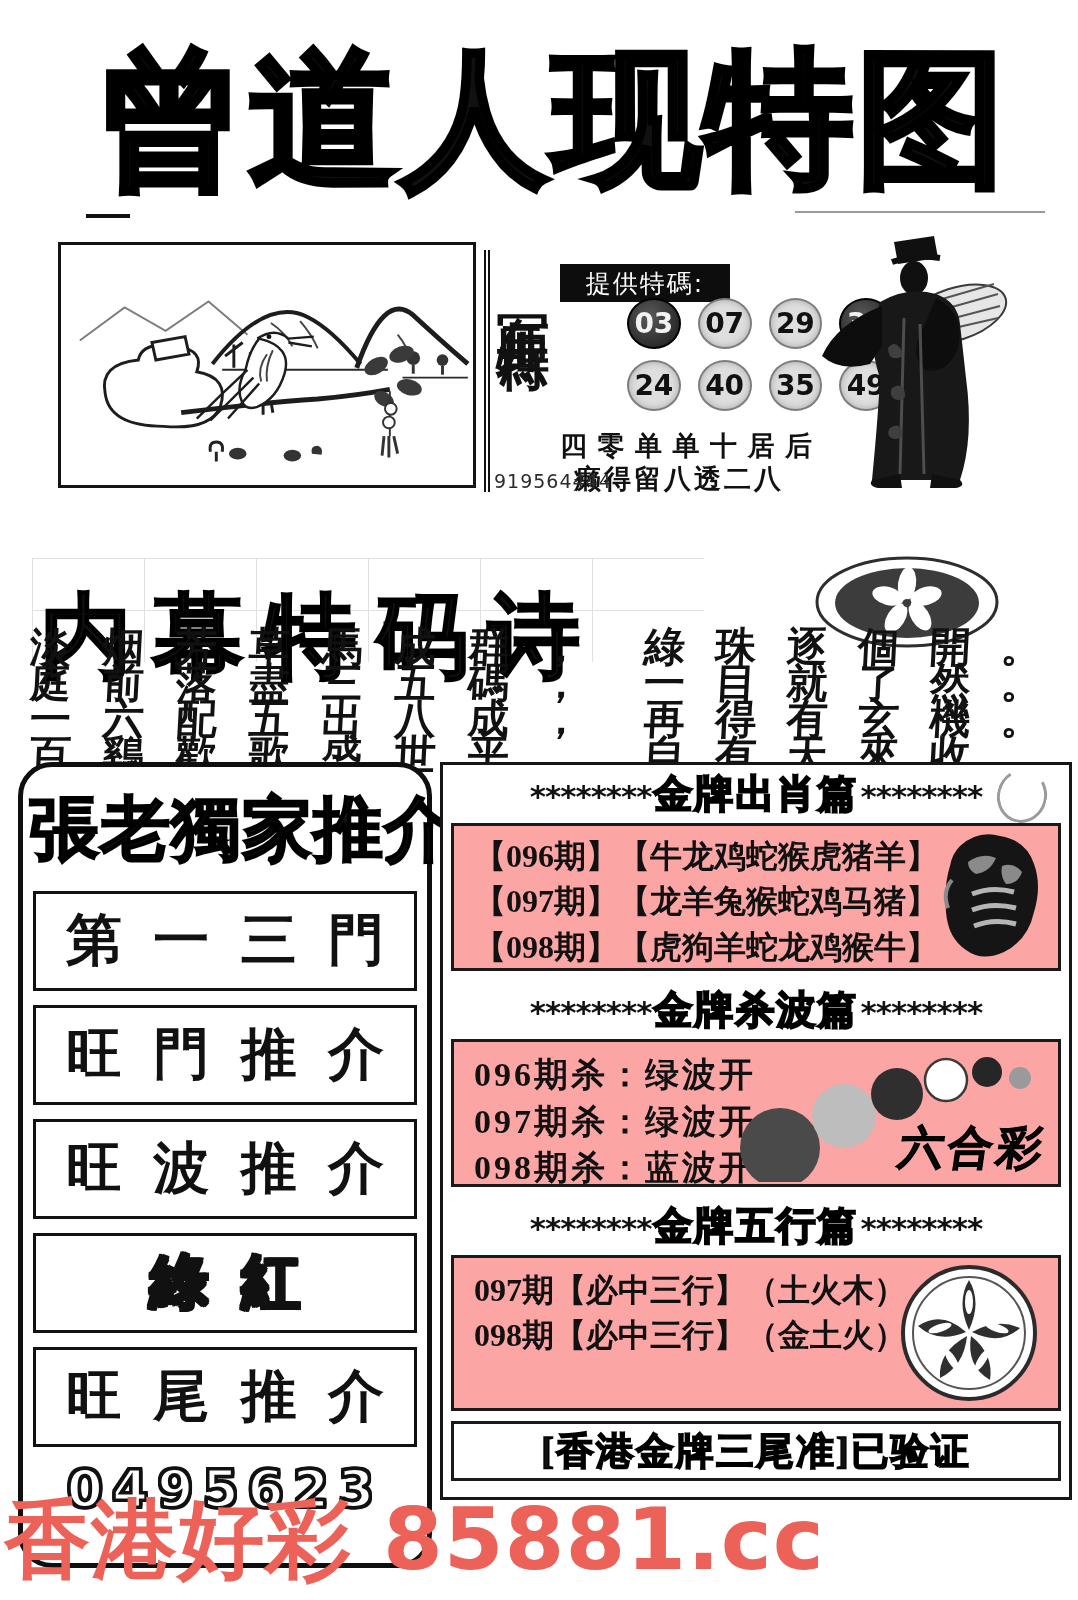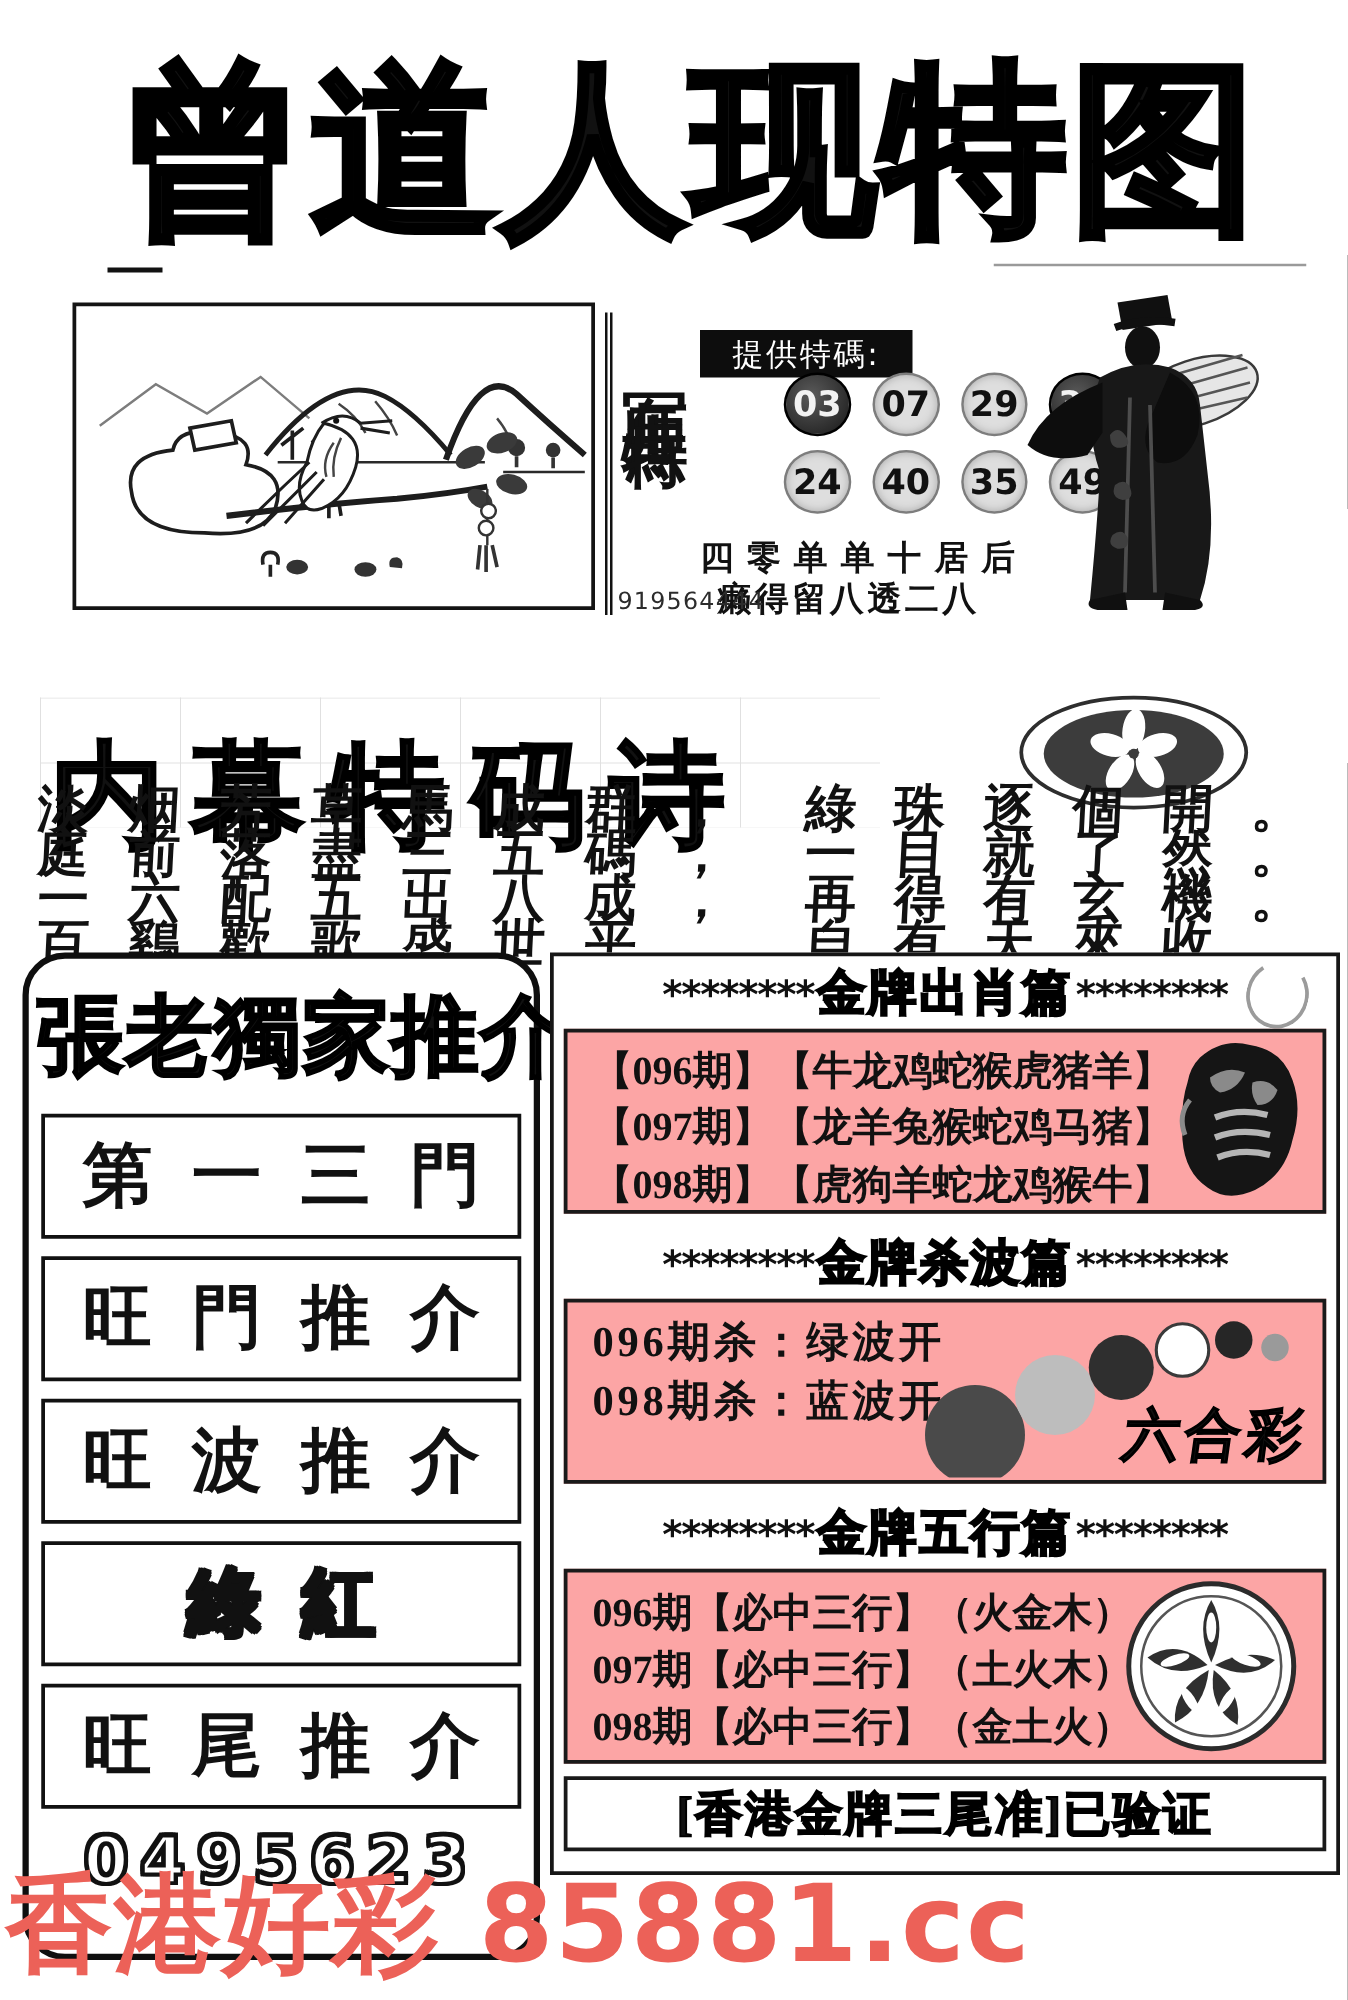--- a/index.html
+++ b/index.html
@@ -277,20 +277,21 @@
     </div>
 
     <div class="sec-header">
       <span class="stars">********</span>
       <span class="sec-title">金牌杀波篇</span>
       <span class="stars">********</span>
     </div>
     <div class="sec-body h2">
       <div class="sec2-rows">
         <div class="srow wave">096期杀：绿波开</div>
+        <div class="srow wave">097期杀：绿波开</div>
         <div class="srow wave">098期杀：蓝波开</div>
       </div>
       <div class="circles-box">
         <svg viewBox="0 0 320 138" width="320" height="138">
           <circle cx="48" cy="104" r="40" fill="#4a4a4a"></circle>
           <circle cx="112" cy="72" r="32" fill="#bdbdbd"></circle>
           <circle cx="165" cy="50" r="26" fill="#2f2f2f"></circle>
           <circle cx="214" cy="36" r="21" fill="#fff" stroke="#3a3a3a" stroke-width="2.5"></circle>
           <circle cx="255" cy="28" r="15" fill="#262626"></circle>
           <circle cx="288" cy="34" r="11" fill="#9a9a9a"></circle>
@@ -299,21 +300,20 @@
       <div class="brand">六合彩</div>
     </div>
 
     <div class="sec-header">
       <span class="stars">********</span>
       <span class="sec-title">金牌五行篇</span>
       <span class="stars">********</span>
     </div>
     <div class="sec-body h3">
       <div class="sec3-rows">
-        <div class="srow">096期【必中三行】（火金木）</div>
         <div class="srow">097期【必中三行】（土火木）</div>
         <div class="srow">098期【必中三行】（金土火）</div>
       </div>
       <div class="flower-box">
         <svg viewBox="0 0 150 142" width="150" height="142">
           <ellipse cx="75" cy="71" rx="66" ry="66" fill="#fff" stroke="#2b2b2b" stroke-width="4"></ellipse>
           <ellipse cx="75" cy="71" rx="56" ry="56" fill="none" stroke="#555" stroke-width="2"></ellipse>
           <g fill="#2f2f2f">
             <path d="M75,68 Q62,40 75,18 Q88,40 75,68 Z"></path>
             <path d="M78,70 Q104,56 126,66 Q106,84 78,70 Z"></path>

